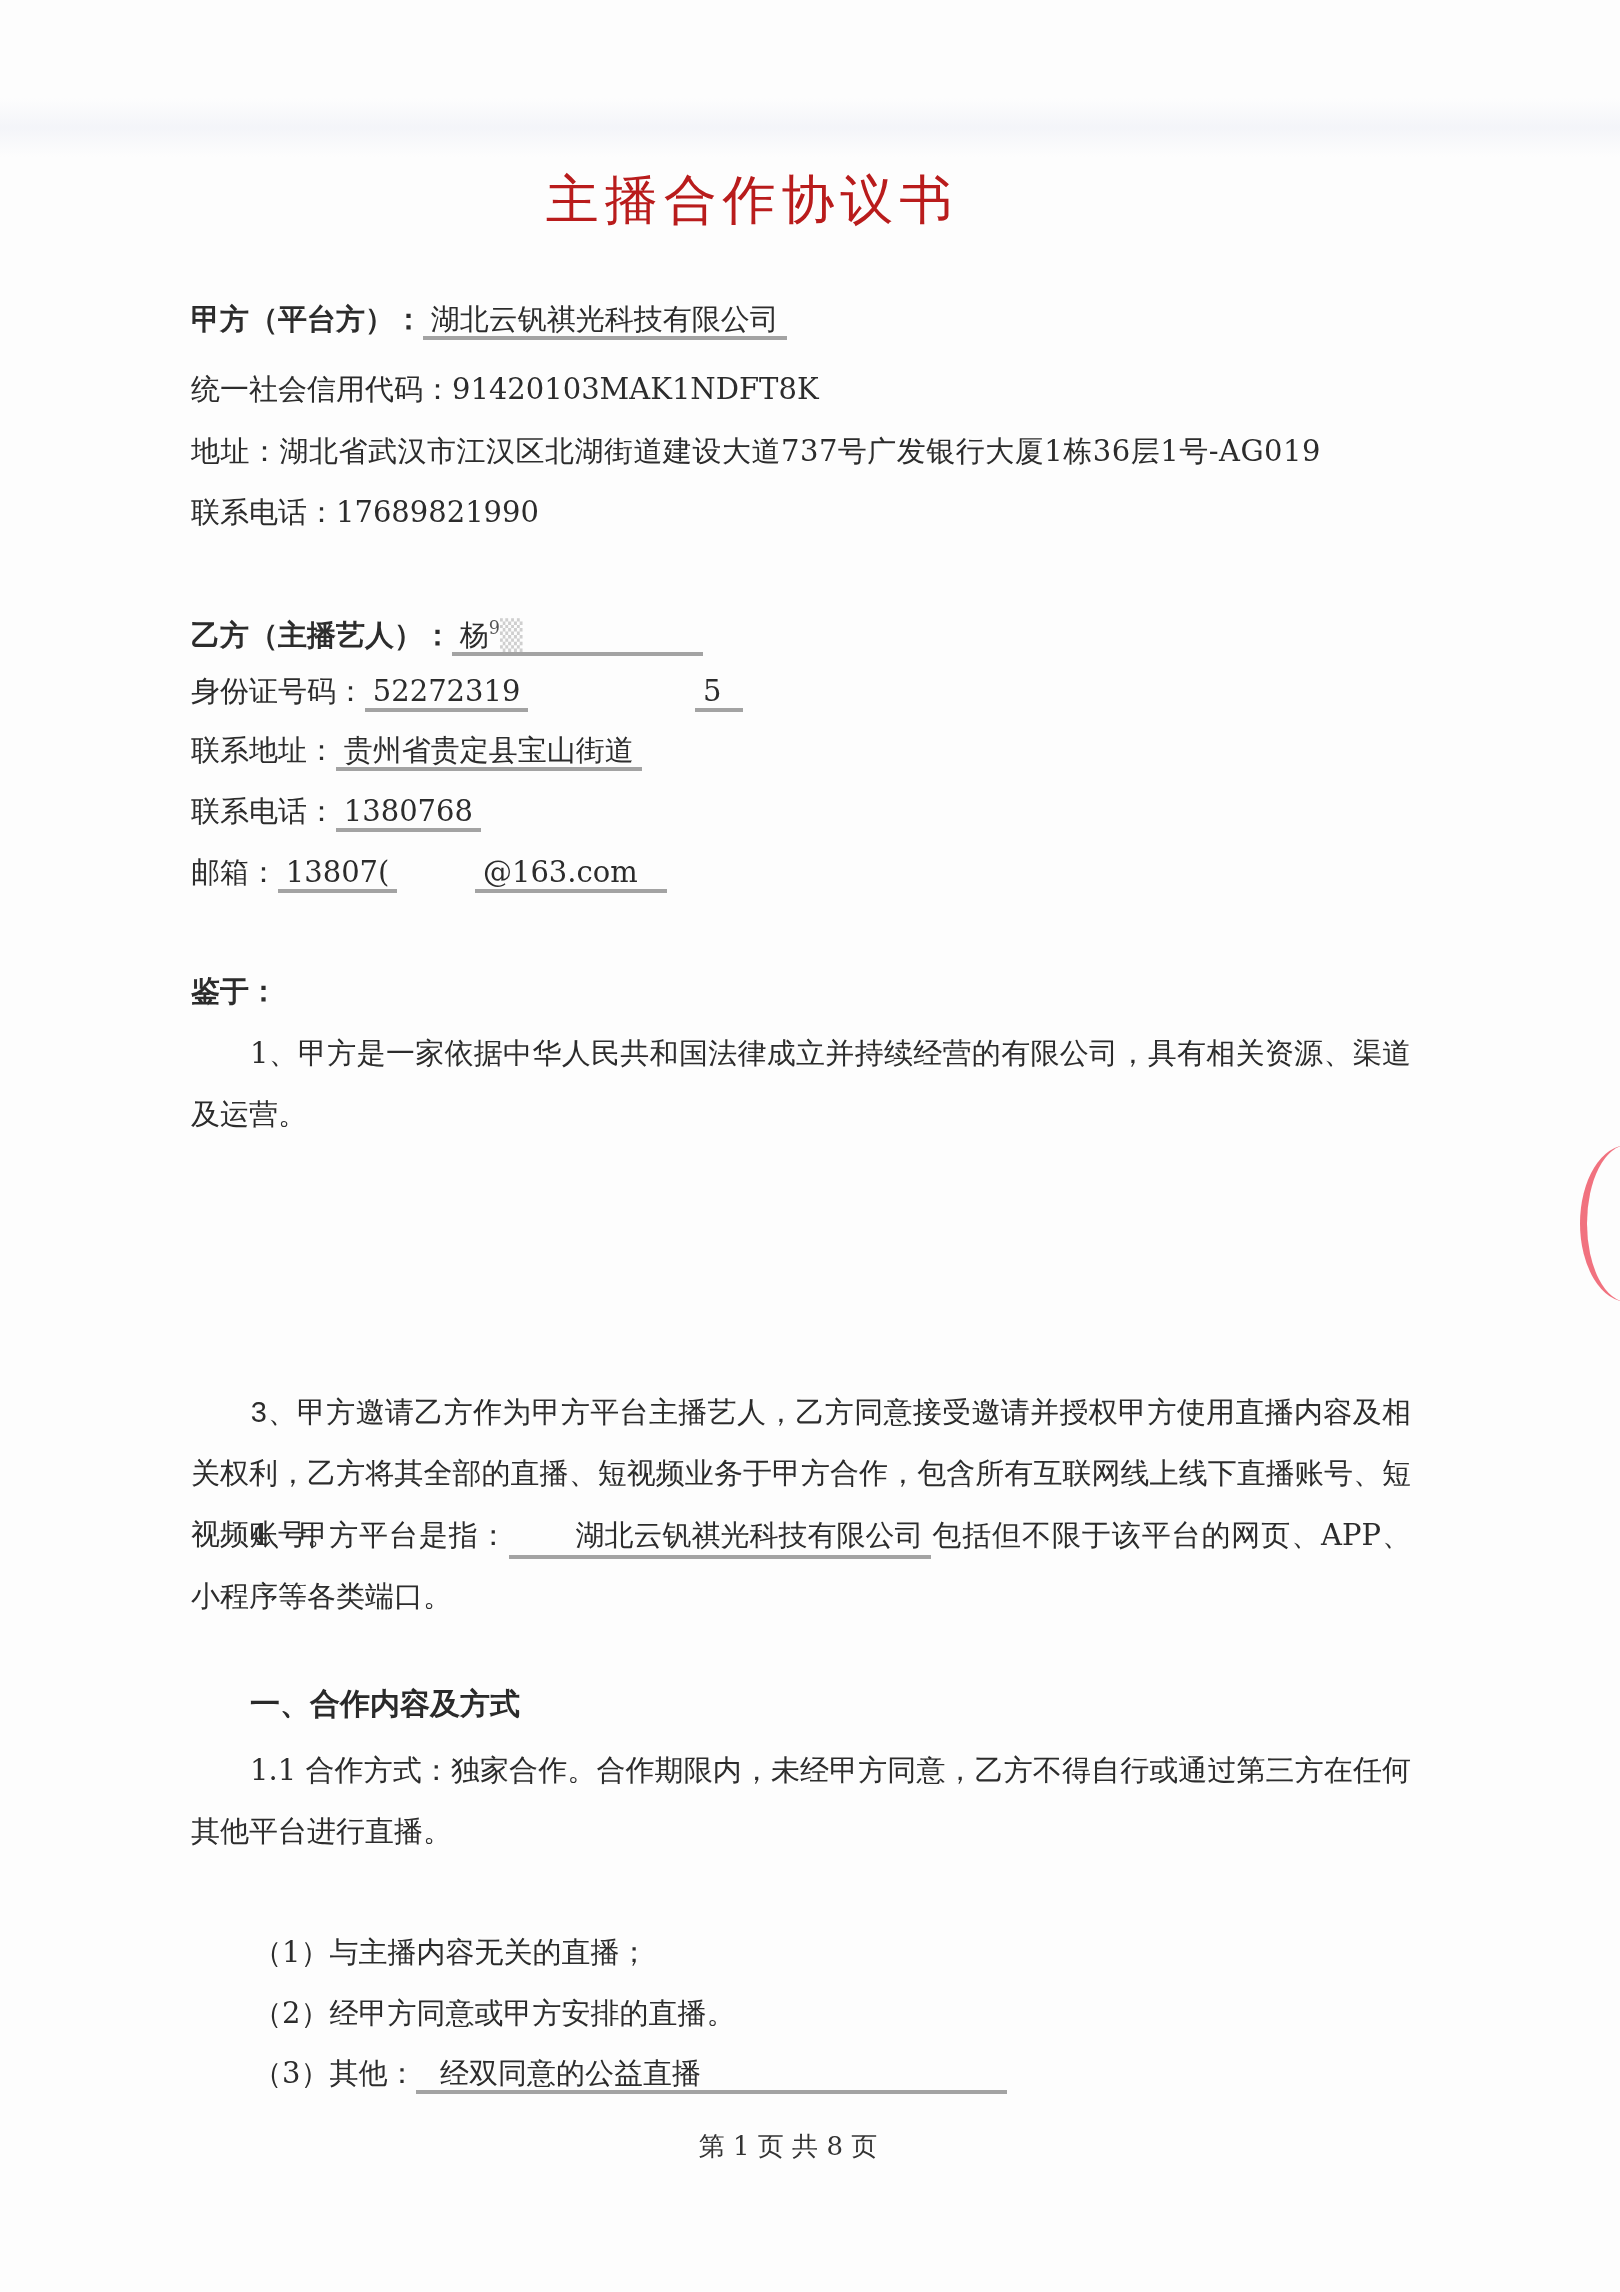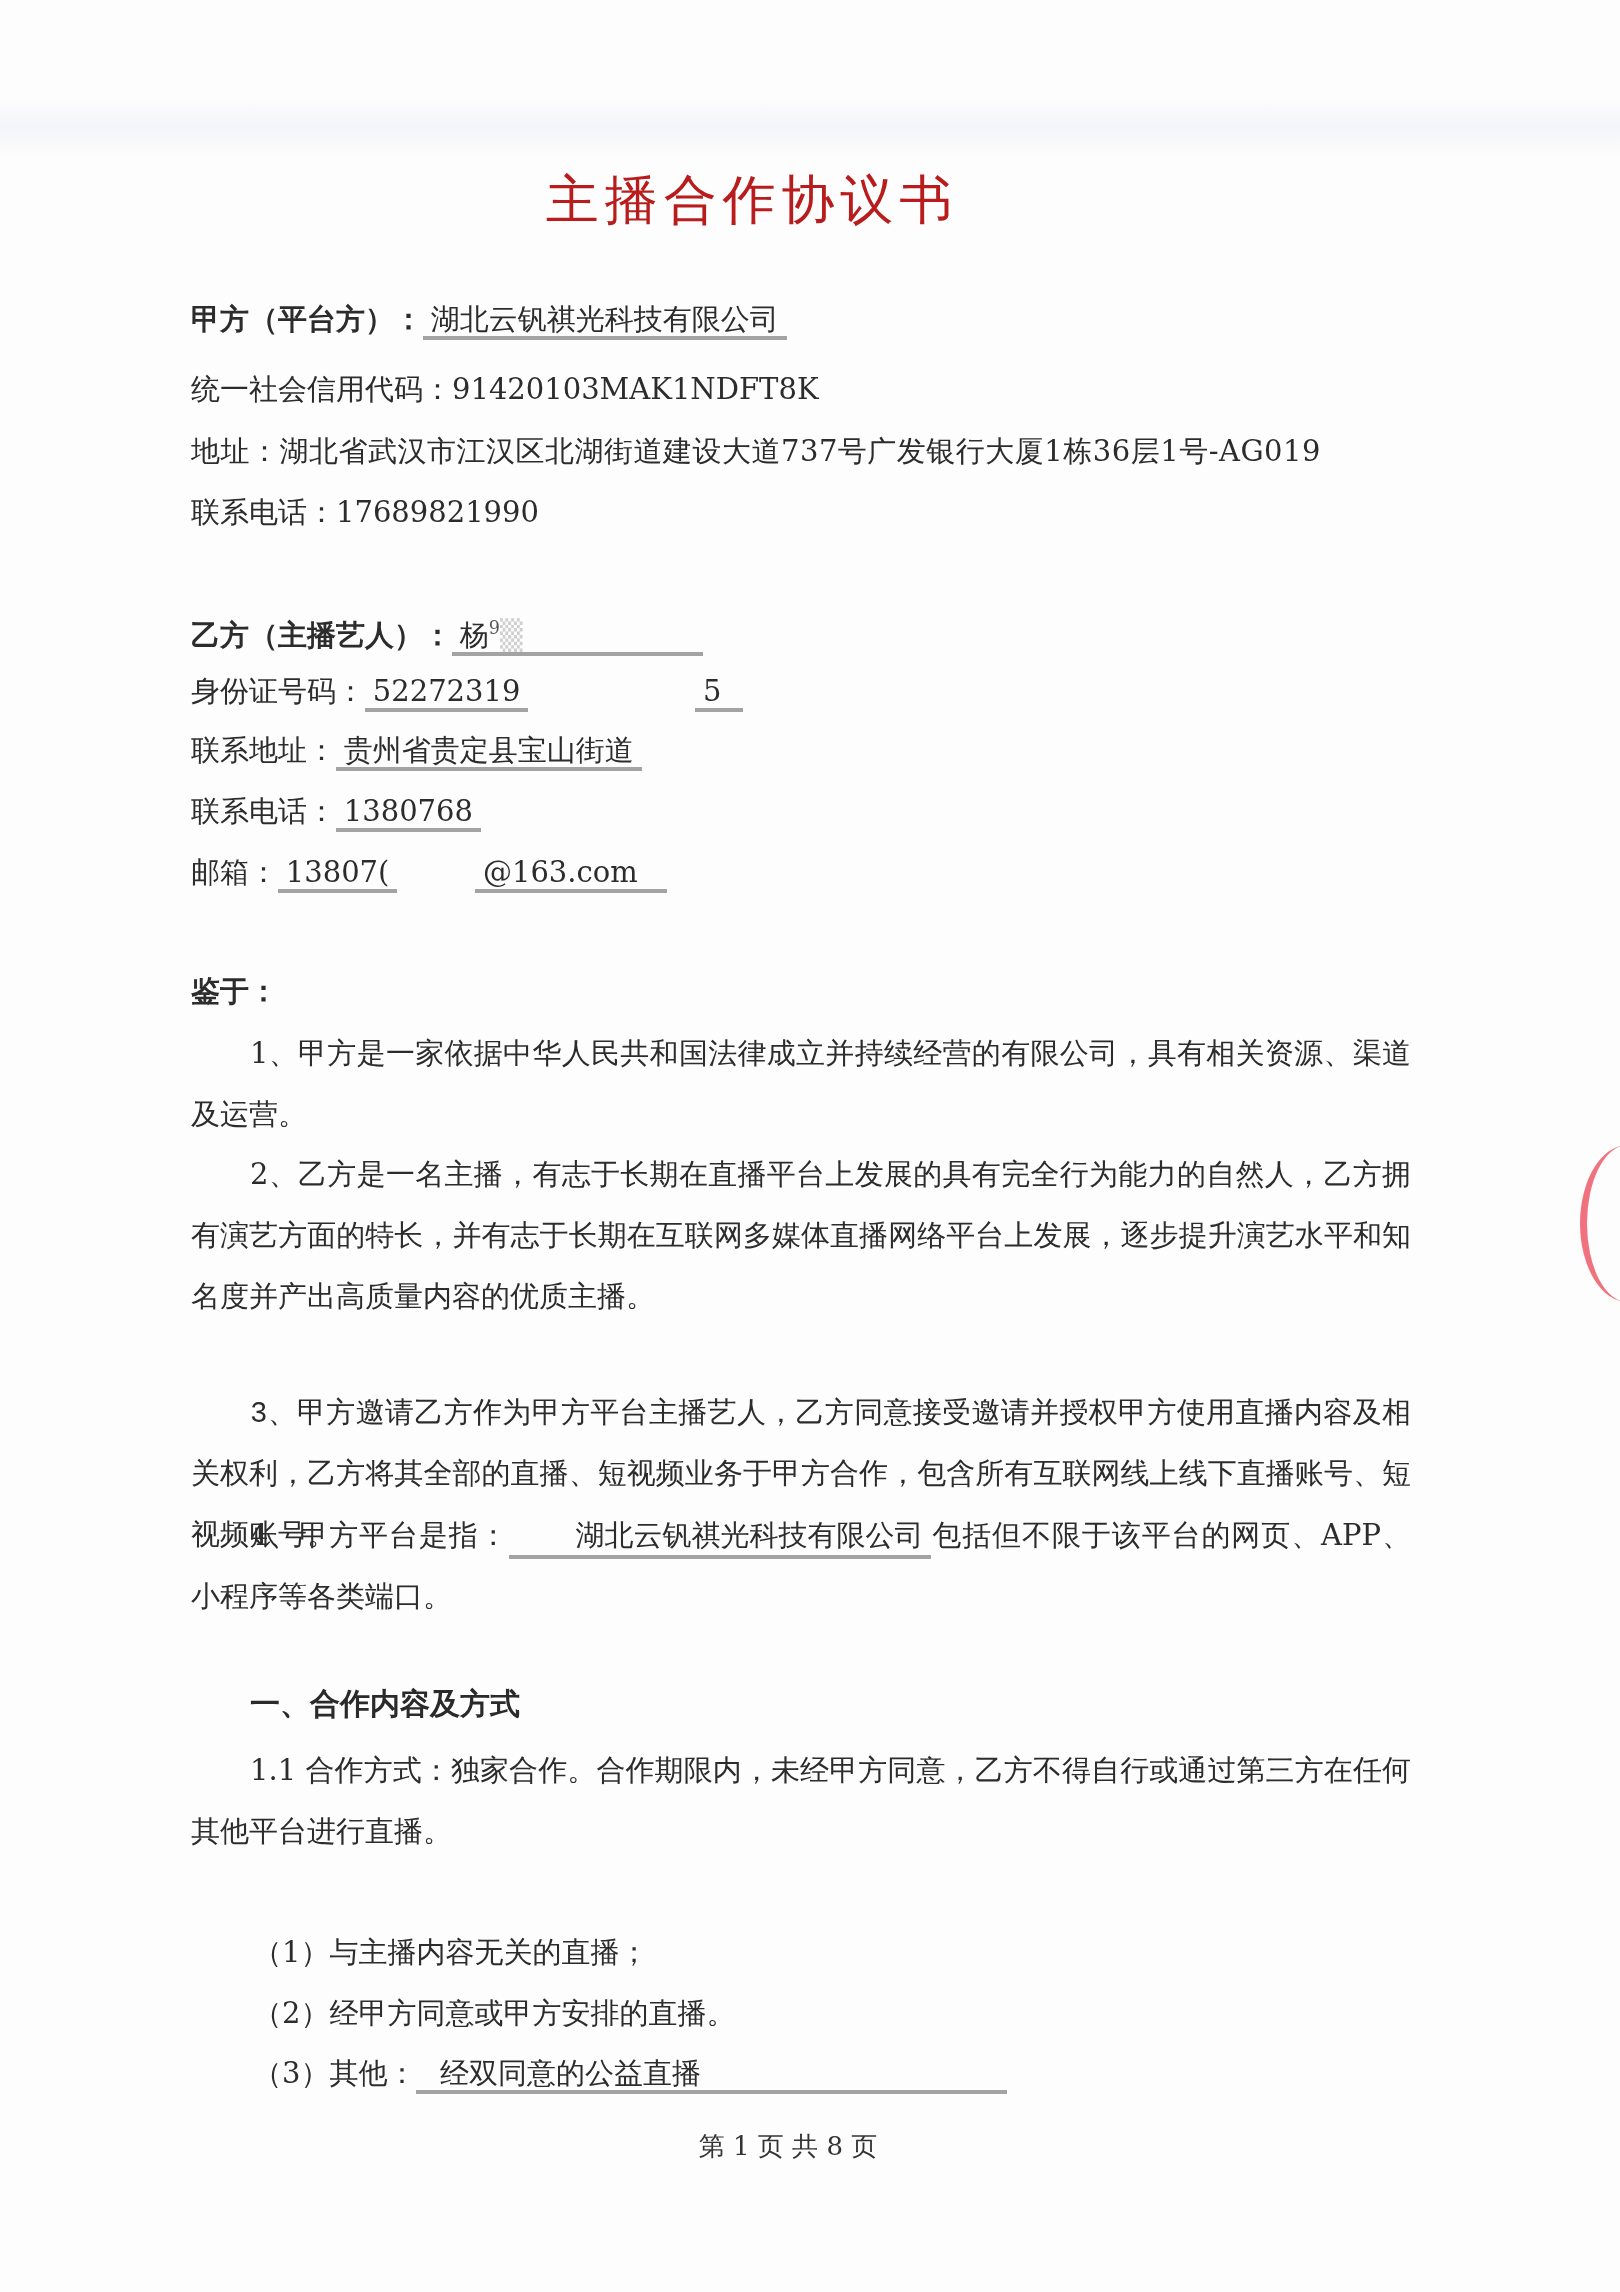--- a/index.html
+++ b/index.html
@@ -81,21 +81,20 @@
   </div>
   <div class="line" style="top:792px;">
     <span>联系电话：</span><span class="ul">1380768</span>
   </div>
   <div class="line" style="top:853px;">
     <span>邮箱：</span><span class="ul">13807(</span><span style="display:inline-block;width:78px;"></span><span class="ul" style="padding-right:29px;">@163.com</span>
   </div>
 
   <div class="line bold" style="top:972px;text-align:right;">鉴于：</div>
   <div class="para indent" style="top:1023px;">1、甲方是一家依据中华人民共和国法律成立并持续经营的有限公司，具有相关资源、渠道及运营。</div>
-  <div class="para indent" style="top:1144px;">2、乙方是一名主播，有志于长期在直播平台上发展的具有完全行为能力的自然人，乙方拥有演艺方面的特长，并有志于长期在互联网多媒体直播网络平台上发展，逐步提升演艺水平和知名度并产出高质量内容的优质主播。</div>
   <div class="para indent" style="top:1384px;font-family:Liberation Mono, monospace;">3、甲方邀请乙方作为甲方平台主播艺人，乙方同意接受邀请并授权甲方使用直播内容及相关权利，乙方将其全部的直播、短视频业务于甲方合作，包含所有互联网线上线下直播账号、短视频账号。</div>
   <div class="para indent" style="top:1505px;">
     <span>4、甲方平台是指：</span><span class="ul" style="line-height:39px;">湖北云钒祺光科技有限公司</span><span>包括但不限于该平台的网页、APP、小程序等各类端口。</span>
   </div>
 
   <div class="heading" style="top:1684px;">一、合作内容及方式</div>
   <div class="para indent" style="top:1740px;">1.1 合作方式：独家合作。合作期限内，未经甲方同意，乙方不得自行或通过第三方在任何其他平台进行直播。</div>
   <div class="sub" style="top:1933px;">（1）与主播内容无关的直播；</div>
   <div class="sub" style="top:1994px;">（2）经甲方同意或甲方安排的直播。</div>
   <div class="sub" style="top:2054px;">

